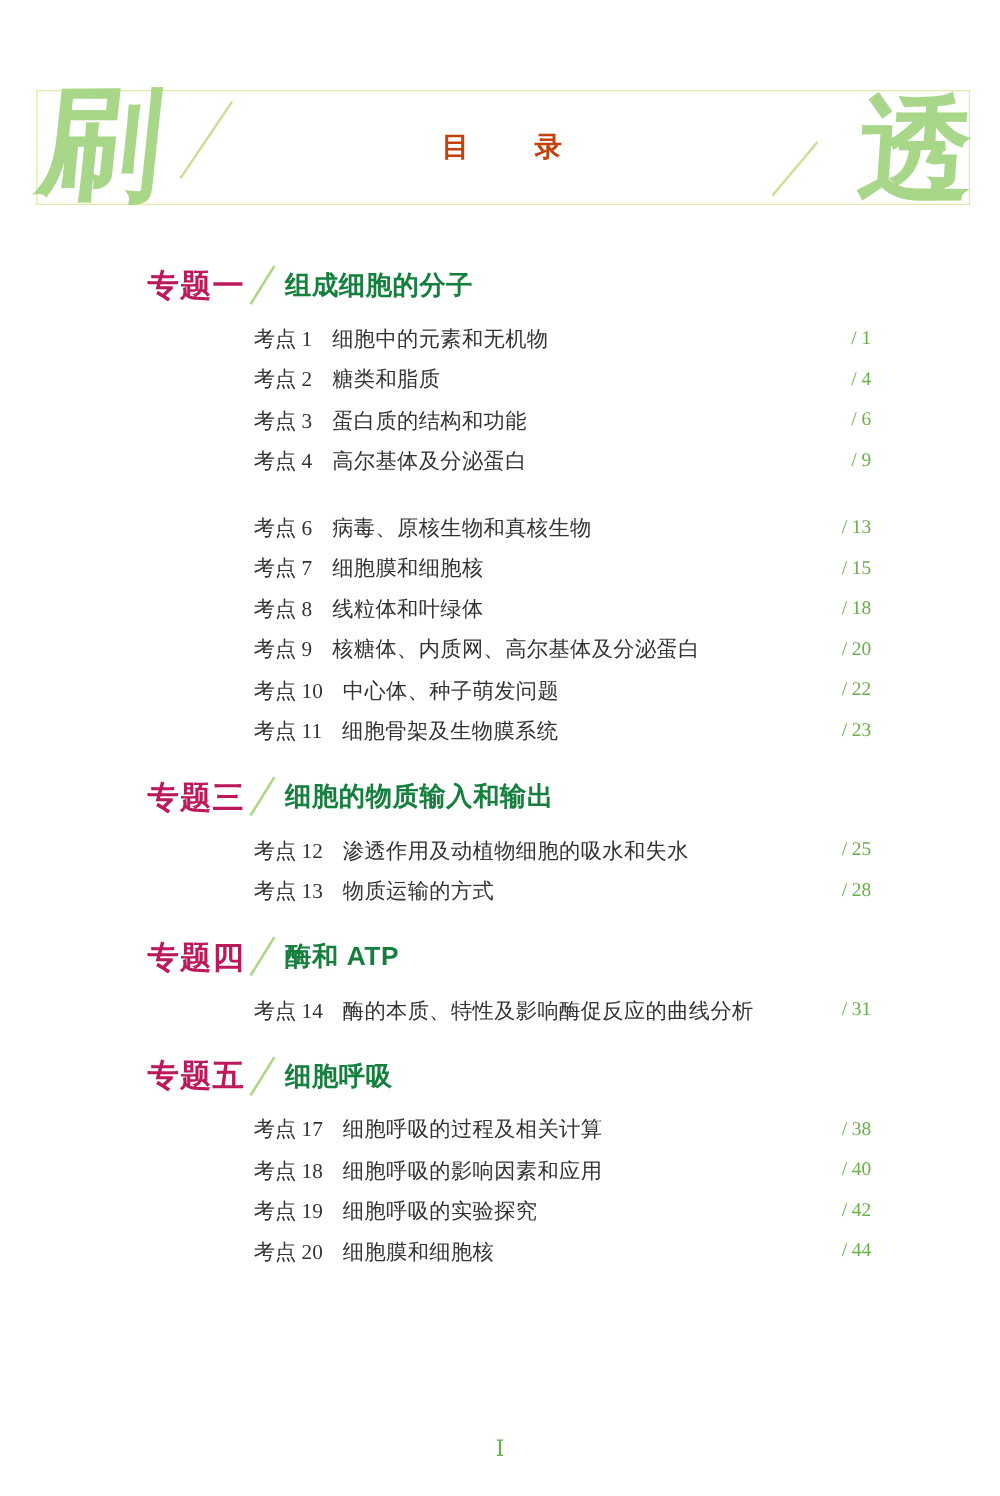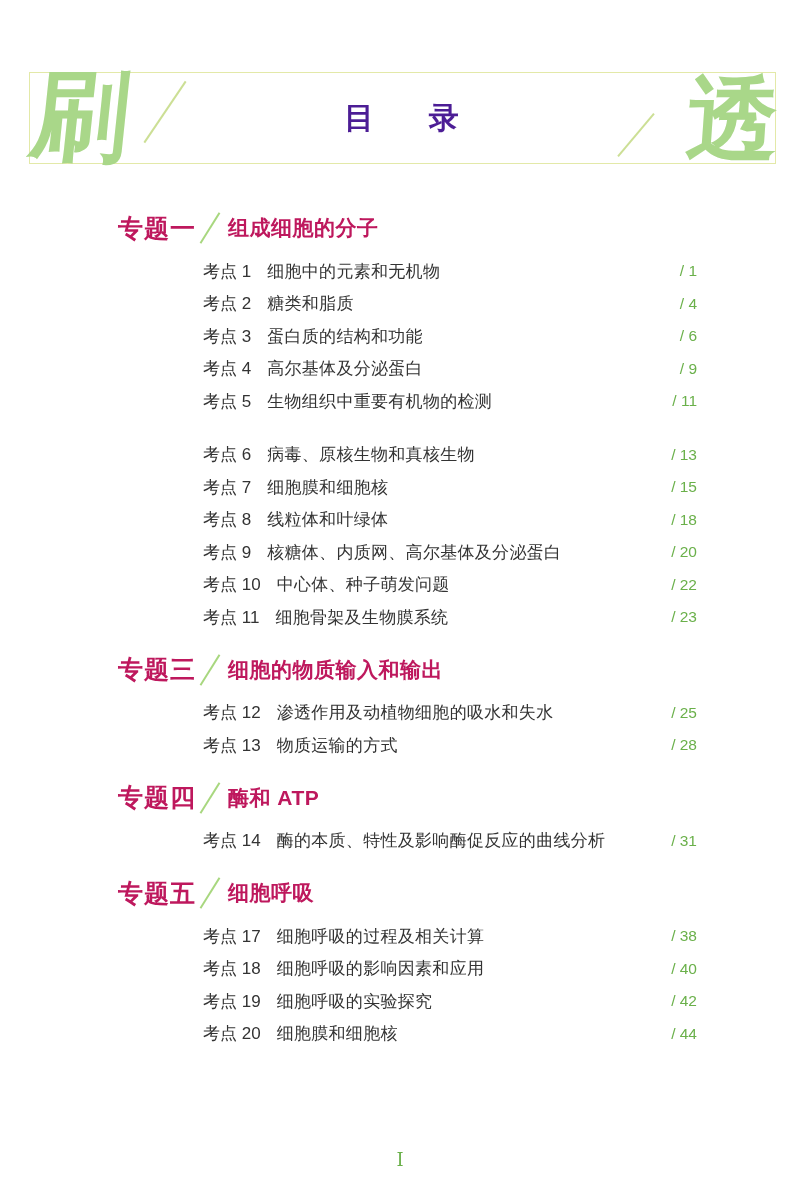--- a/index.html
+++ b/index.html
@@ -29,23 +29,23 @@
     font-weight: bold;
     user-select: none;
   }
   .brush-left  { left: 2px;  top: -6px; font-size: 98px; transform: skewX(-6deg); }
   .brush-right { right: -4px; top: 0px;  font-size: 92px; transform: skewX(-4deg); }
   .banner-title {
     position: absolute;
     left: 0; right: 0; top: 50%;
     transform: translateY(-50%);
     text-align: center;
-    font-size: 30px;
-    font-weight: bold;
-    color: #4c1d95;
+    font-size: 22px;
+    font-weight: bold;
+    color: #c2410c;
     word-spacing: 42px;
     letter-spacing: 2px;
   }
   .banner-slash {
     position: absolute;
     width: 2px;
     background: #ccdf95;
   }
   .banner-slash.sl-left  { height: 74px; left: 134px; top: 2px;  transform: rotate(34deg); }
   .banner-slash.sl-right { height: 56px; left: 605px; top: 34px; transform: rotate(40deg); }
@@ -73,31 +73,31 @@
   .sec-slash {
     width: 2px; height: 36px;
     background: #a8d77f;
     transform: rotate(32deg);
     margin: 0 17px 0 13px;
     flex: 0 0 auto;
   }
   .sec-title {
     font-size: 21px;
     font-weight: bold;
-    color: #be185d;
+    color: #15803d;
     letter-spacing: 0.5px;
     white-space: pre;
   }
   .toc-list { margin-top: 12px; }
   .toc-row {
     display: flex;
     align-items: center;
     height: 32.5px;
     padding-left: 85px;
-    font-family: Liberation Sans, sans-serif;
+    font-family: Liberation Serif, serif;
     font-size: 17px;
     color: #333333;
   }
   .row-label { margin-right: 16px; white-space: pre; }
   .row-title { white-space: pre; letter-spacing: 0.3px; }
   .row-page {
     margin-left: auto;
     color: #6ab04a;
     font-size: 15.5px;
     white-space: pre;
@@ -151,25 +151,20 @@
     <span class="row-title">蛋白质的结构和功能</span>
     <span class="row-page">/ 6</span>
   </div>
 
   <div class="toc-row">
     <span class="row-label">考点 4</span>
     <span class="row-title">高尔基体及分泌蛋白</span>
     <span class="row-page">/ 9</span>
   </div>
 
-  <div class="toc-row">
-    <span class="row-label">考点 5</span>
-    <span class="row-title">生物组织中重要有机物的检测</span>
-    <span class="row-page">/ 11</span>
-  </div>
 </div>
   </section>
 
   <section class="section">
     <div class="toc-list">
   <div class="toc-row">
     <span class="row-label">考点 6</span>
     <span class="row-title">病毒、原核生物和真核生物</span>
     <span class="row-page">/ 13</span>
   </div>

